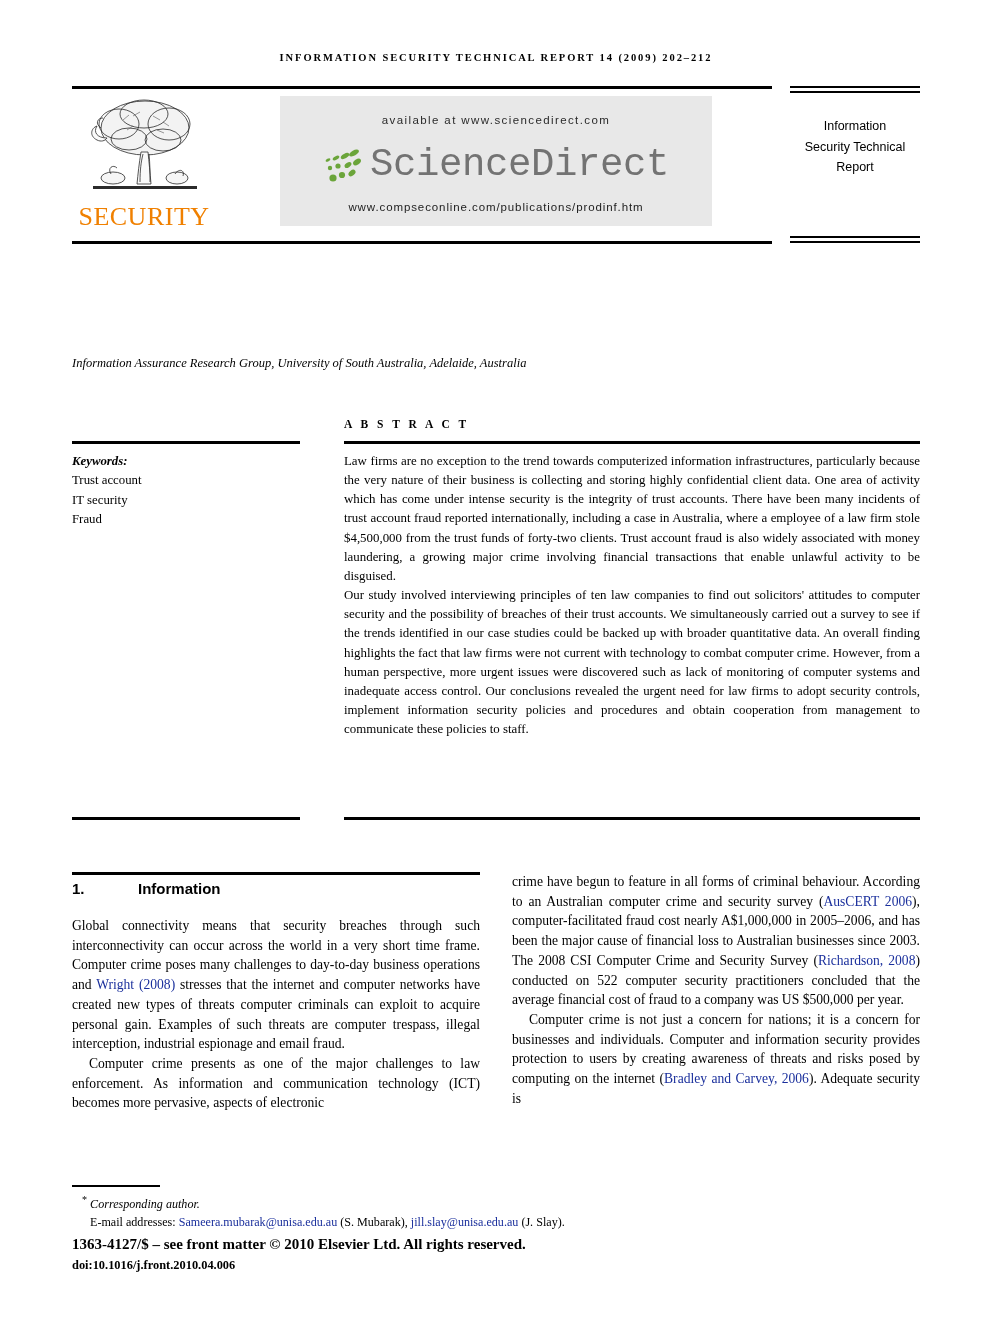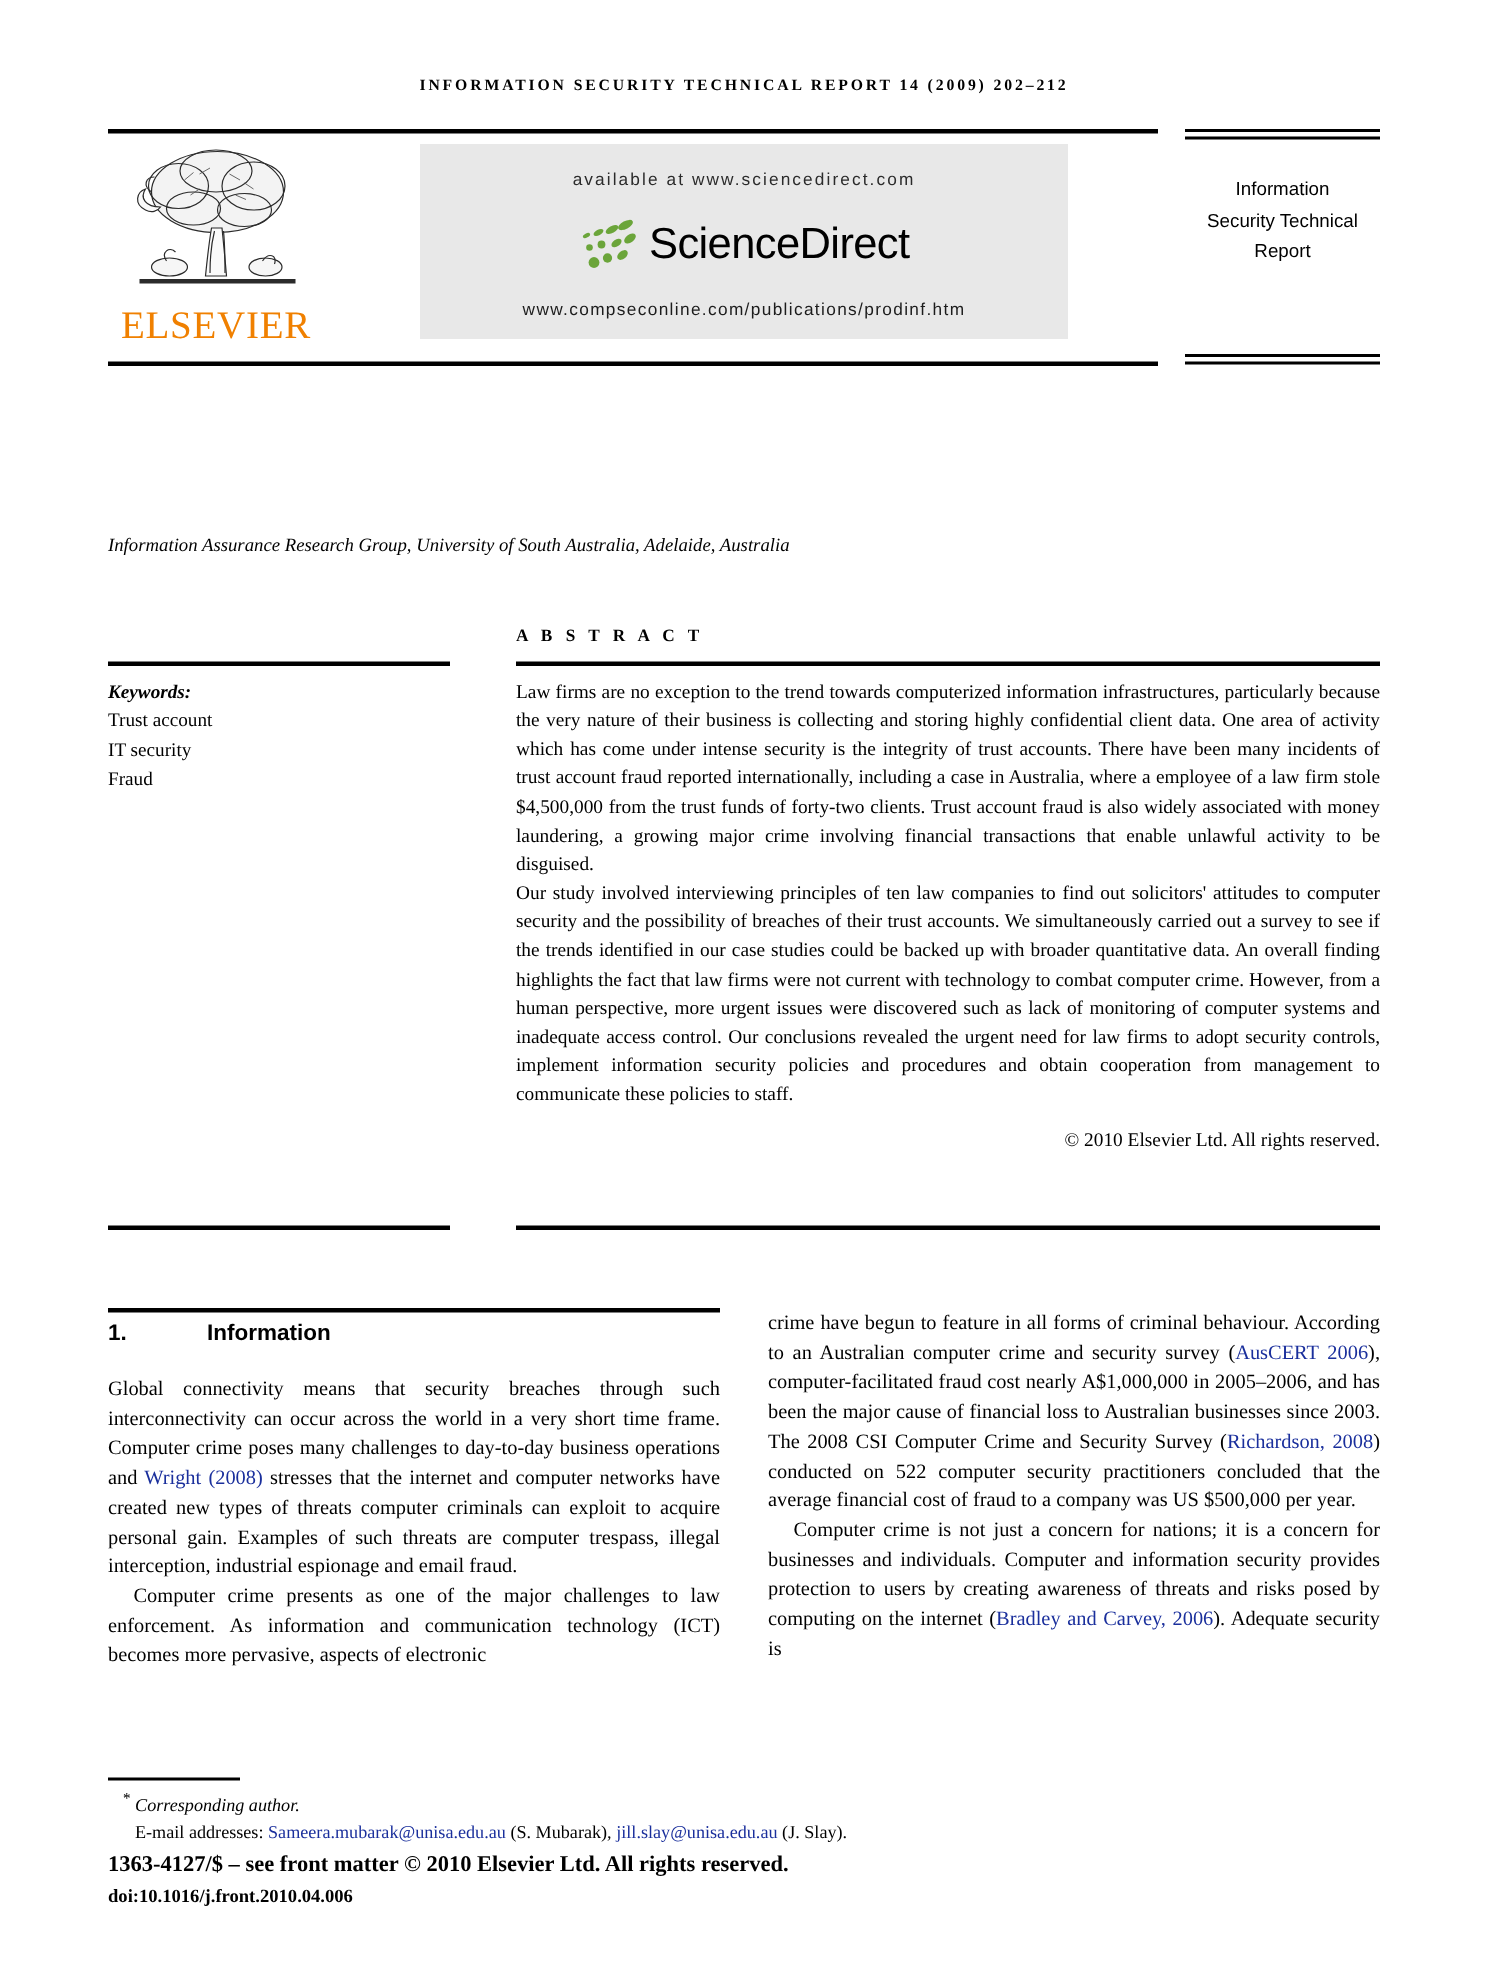--- a/index.html
+++ b/index.html
@@ -96,23 +96,23 @@
     font-size: 11.5px;
     letter-spacing: 1.4px;
     color: #2b2b2b;
   }
   .sd-logo {
     position: absolute; left: 0; top: 50px; width: 432px;
     display: flex; align-items: center; justify-content: center;
   }
   .sd-mark { width: 44px; height: 34px; display: block; }
   .sd-word {
-    font-family: Liberation Sans, sans-serif;
-    font-size: 29px;
-    color: #000000;
+    font-family: Liberation Mono, monospace;
+    font-size: 39px;
+    color: #737373;
     letter-spacing: -0.4px;
     margin-left: 3px;
     line-height: 1;
   }
   .sd-url {
     position: absolute; left: 0; top: 105px; width: 432px;
     text-align: center;
     font-family: "Liberation Sans", "DejaVu Sans", sans-serif;
     font-size: 11.5px;
     letter-spacing: 0.9px;
@@ -287,21 +287,21 @@
           <ellipse cx="30" cy="84" rx="12" ry="6" fill="#f6f6f6"></ellipse>
           <ellipse cx="94" cy="84" rx="11" ry="6" fill="#f6f6f6"></ellipse>
           <path d="M28 80 C24 74 30 70 34 74"></path>
           <path d="M92 80 C96 74 102 76 100 82"></path>
         </g>
         <rect x="10" y="92" width="104" height="3" fill="#2b2b2b"></rect>
         <g stroke="#555" stroke-width="0.6" fill="none">
           <path d="M40 26 l6 -5 M50 22 l7 -4 M70 22 l7 4 M80 28 l6 4 M44 36 l6 -4 M74 36 l7 3"></path>
         </g>
       </svg>
-      <div class="elsevier-word">ELSEVIER</div>
+      <div class="elsevier-word">SECURITY</div>
     </div>
 
     <div class="sdbanner">
       <div class="sd-avail">available at www.sciencedirect.com</div>
       <div class="sd-logo">
         <svg class="sd-mark" viewBox="0 0 44 34">
           <g fill="#6ba53a">
             <ellipse cx="31" cy="4" rx="5.4" ry="2.6" transform="rotate(-28 31 4)"></ellipse>
             <ellipse cx="22" cy="7" rx="4.6" ry="2.3" transform="rotate(-28 22 7)"></ellipse>
             <ellipse cx="13" cy="9" rx="3.6" ry="1.8" transform="rotate(-28 13 9)"></ellipse>
@@ -339,21 +339,20 @@
     <div class="keywords">
       <div class="kw-label">Keywords:</div>
       <div>Trust account</div>
       <div>IT security</div>
       <div>Fraud</div>
     </div>
 
     <div class="abstract">
       <p>Law firms are no exception to the trend towards computerized information infrastructures, particularly because the very nature of their business is collecting and storing highly confidential client data. One area of activity which has come under intense security is the integrity of trust accounts. There have been many incidents of trust account fraud reported internationally, including a case in Australia, where a employee of a law firm stole $4,500,000 from the trust funds of forty-two clients. Trust account fraud is also widely associated with money laundering, a growing major crime involving financial transactions that enable unlawful activity to be disguised.</p>
       <p>Our study involved interviewing principles of ten law companies to find out solicitors' attitudes to computer security and the possibility of breaches of their trust accounts. We simultaneously carried out a survey to see if the trends identified in our case studies could be backed up with broader quantitative data. An overall finding highlights the fact that law firms were not current with technology to combat computer crime. However, from a human perspective, more urgent issues were discovered such as lack of monitoring of computer systems and inadequate access control. Our conclusions revealed the urgent need for law firms to adopt security controls, implement information security policies and procedures and obtain cooperation from management to communicate these policies to staff.</p>
-      <div class="copyline">© 2010 Elsevier Ltd. All rights reserved.</div>
     </div>
   </div>
 
   <div class="rule-sec"></div>
   <div class="sec-head">
     <span class="sec-num">1.</span>
     <span>Information</span>
   </div>
 
   <div class="col left" id="col-left">

